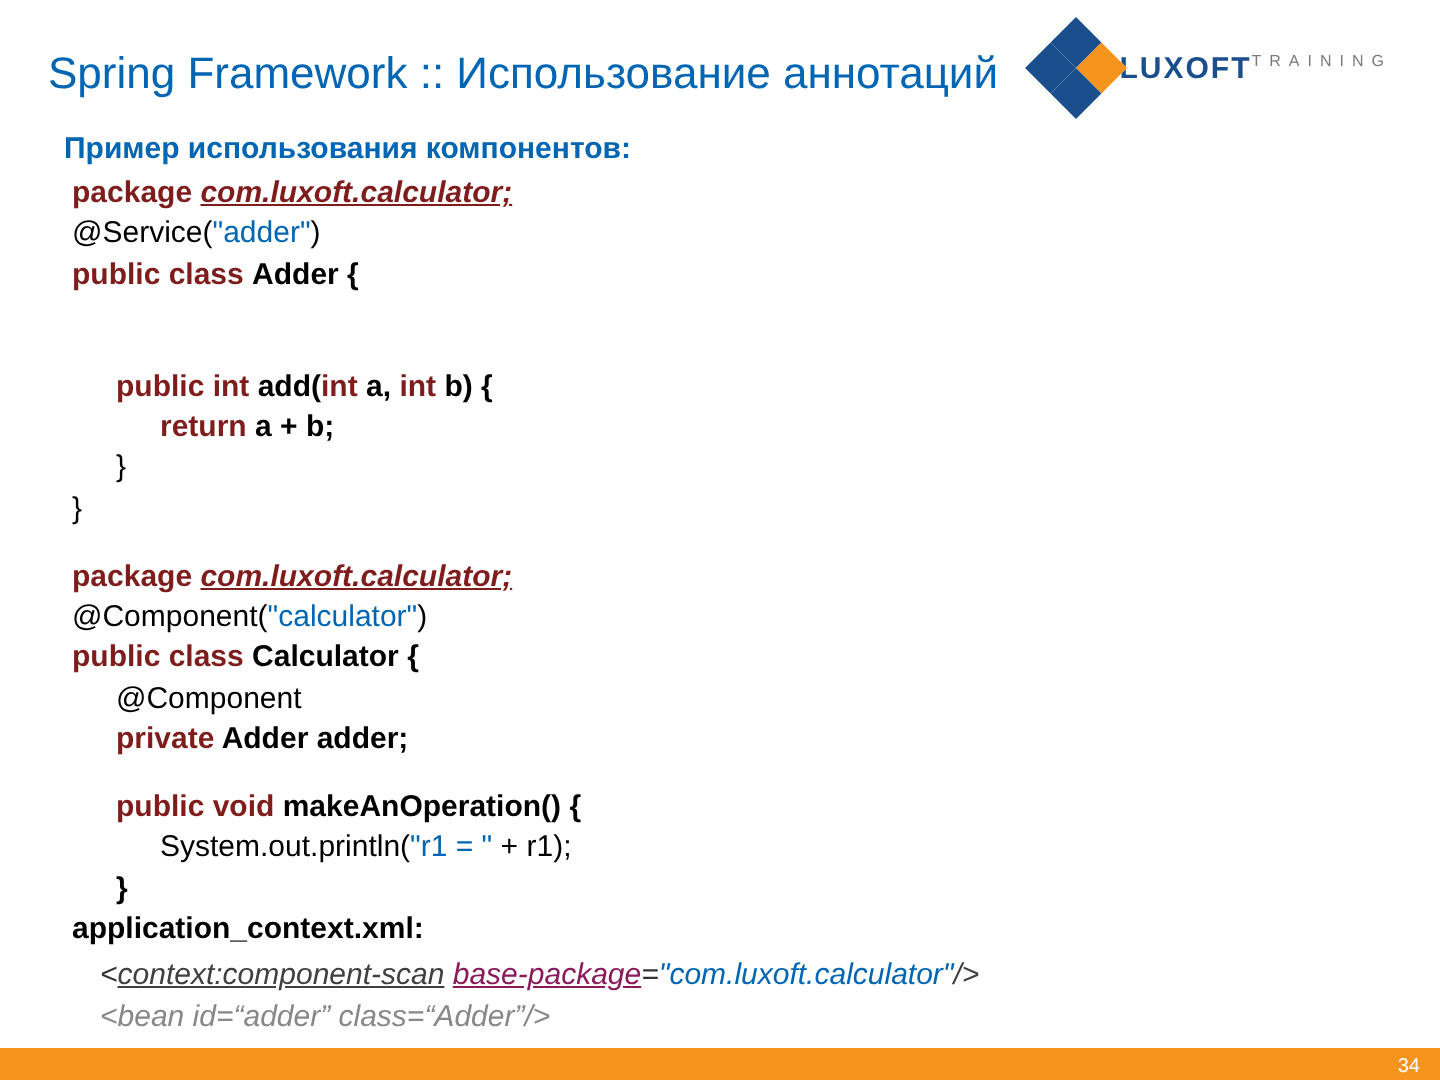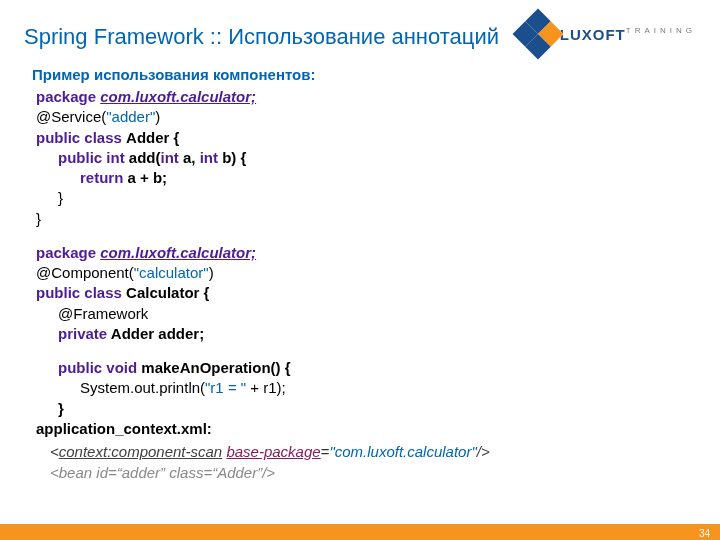--- a/index.html
+++ b/index.html
@@ -68,21 +68,21 @@
     font-weight: bold;
     padding: 14px 0 0 32px;
   }
   .code {
     padding: 4px 0 0 36px;
     font-family: Arial, Helvetica, sans-serif;
     font-size: 15px;
     line-height: 1.35;
     color: #000;
   }
-  .kw { color: #4c1d95; font-weight: bold; }   
+  .kw { color: #7f1d1d; font-weight: bold; }   
   .ul { text-decoration: underline; font-style: italic; }
   .str { color: #0066b3; }
   .cls { font-weight: bold; }
   .xml-line {
     padding: 4px 0 0 50px;
     font-family: Arial, Helvetica, sans-serif;
     font-size: 15px;
     font-style: italic;
     color: #333;
   }
@@ -123,31 +123,31 @@
     </div>
   </div>
 </div>
 
 <div class="subtitle">Пример использования компонентов:</div>
 
 <div class="code">
   <div><span class="kw">package</span> <span class="kw ul">com.luxoft.calculator;</span></div>
   <div><span>@Service(</span><span class="str">"adder"</span><span>)</span></div>
   <div><span class="kw">public class</span> <span class="cls">Adder</span><span class="cls"> {</span></div>
-  <div style="padding-left:22px;"><span class="kw">public int</span><span class="cls"> add(</span><span class="kw">int</span><span class="cls"> a, </span><span class="kw">int</span><span class="cls"> b) {</span></div>
+  <div style="padding-left:22px;margin-top:36px;"><span class="kw">public int</span><span class="cls"> add(</span><span class="kw">int</span><span class="cls"> a, </span><span class="kw">int</span><span class="cls"> b) {</span></div>
   <div style="padding-left:44px;"><span class="kw">return</span><span class="cls"> a + b;</span></div>
   <div style="padding-left:22px;"><span>}</span></div>
   <div><span>}</span></div>
 </div>
 
 <div class="code" style="padding-top:14px;">
   <div><span class="kw">package</span> <span class="kw ul">com.luxoft.calculator;</span></div>
   <div><span>@Component(</span><span class="str">"calculator"</span><span>)</span></div>
   <div><span class="kw">public class</span> <span class="cls">Calculator</span><span class="cls"> {</span></div>
-  <div style="padding-left:22px;"><span>@Framework</span></div>
+  <div style="padding-left:22px;"><span>@Component</span></div>
   <div style="padding-left:22px;"><span class="kw">private</span><span class="cls"> Adder adder;</span></div>
   <div style="height:14px;"></div>
   <div style="padding-left:22px;"><span class="kw">public void</span><span class="cls"> makeAnOperation() {</span></div>
   <div style="padding-left:44px;"><span>System.out.println(</span><span class="str">"r1 = "</span><span> + r1);</span></div>
   <div style="padding-left:22px;"><span class="cls">}</span></div>
 </div>
 
 <div class="code" style="font-weight:bold; padding-top:0;">
   <span>application_context.xml:</span>
 </div>

